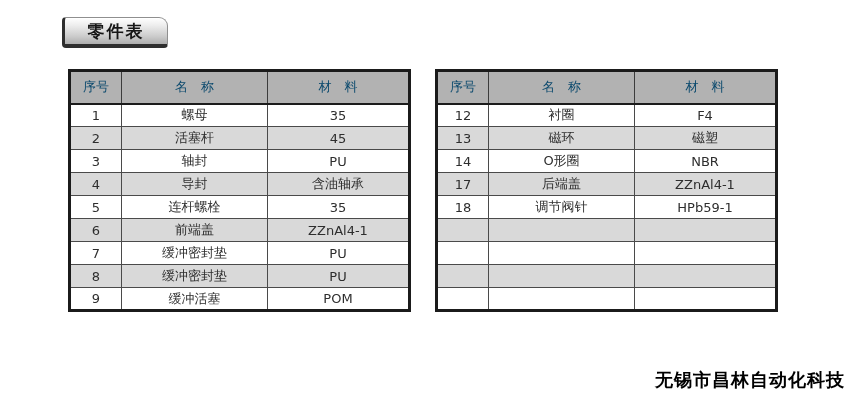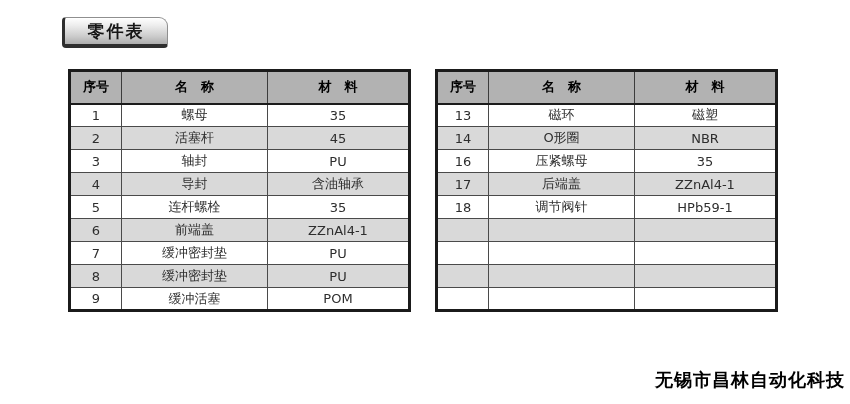--- a/index.html
+++ b/index.html
@@ -43,23 +43,23 @@
   table.parts.left  { left: 68px;  width: 340px; }
   table.parts.right { left: 435px; width: 343px; }
 
   table.parts col.c-no   { width: 52px;  }
   table.parts col.c-name { width: 146px; }
   table.parts col.c-mat  { width: 142px; }
 
   table.parts th {
     height: 33px;
     background: #b2b2b2;
-    color: #000000;
+    color: #0c4a6e;
     font-size: 13px;
-    font-weight: bold;
+    font-weight: normal;
     text-align: center;
     vertical-align: middle;
     border: 1px solid #3c3c3c;
     border-bottom: 2px solid #1b1b1b;
   }
   table.parts td {
     height: 23px;
     font-size: 13px;
     color: #2e2e2e;
     text-align: center;
@@ -157,35 +157,35 @@
     </colgroup>
     <thead>
       <tr>
         <th>序号</th>
         <th>名　称</th>
         <th>材　料</th>
       </tr>
     </thead>
     <tbody>
         <tr>
+          <td>12</td>
+          <td>衬圈</td>
+          <td>F4</td>
+        </tr>
+        <tr>
           <td>13</td>
           <td>磁环</td>
           <td>磁塑</td>
         </tr>
         <tr>
           <td>14</td>
           <td>O形圈</td>
           <td>NBR</td>
         </tr>
         <tr>
-          <td>16</td>
-          <td>压紧螺母</td>
-          <td>35</td>
-        </tr>
-        <tr>
           <td>17</td>
           <td>后端盖</td>
           <td>ZZnAl4-1</td>
         </tr>
         <tr>
           <td>18</td>
           <td>调节阀针</td>
           <td>HPb59-1</td>
         </tr>
         <tr>

